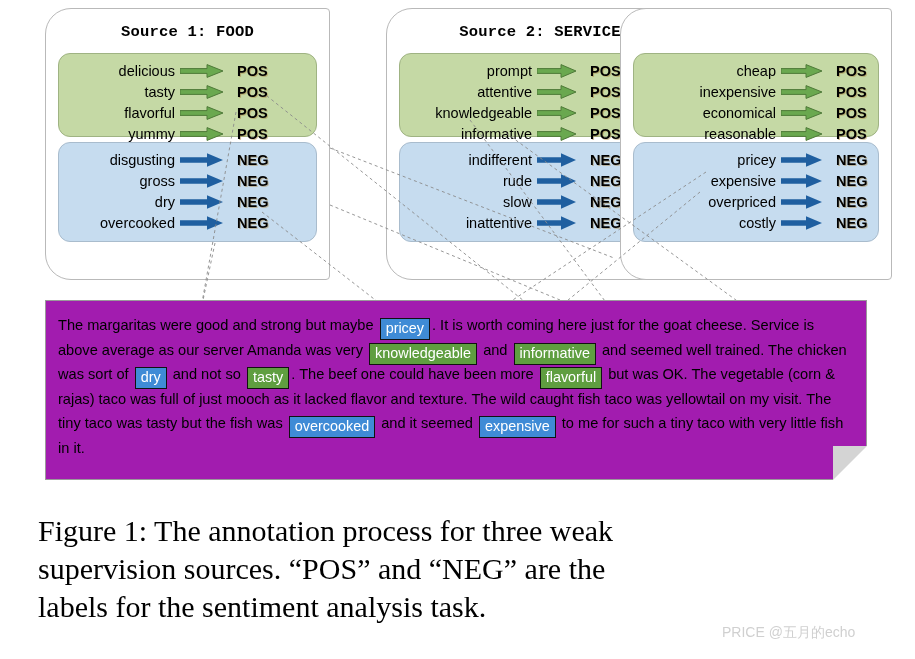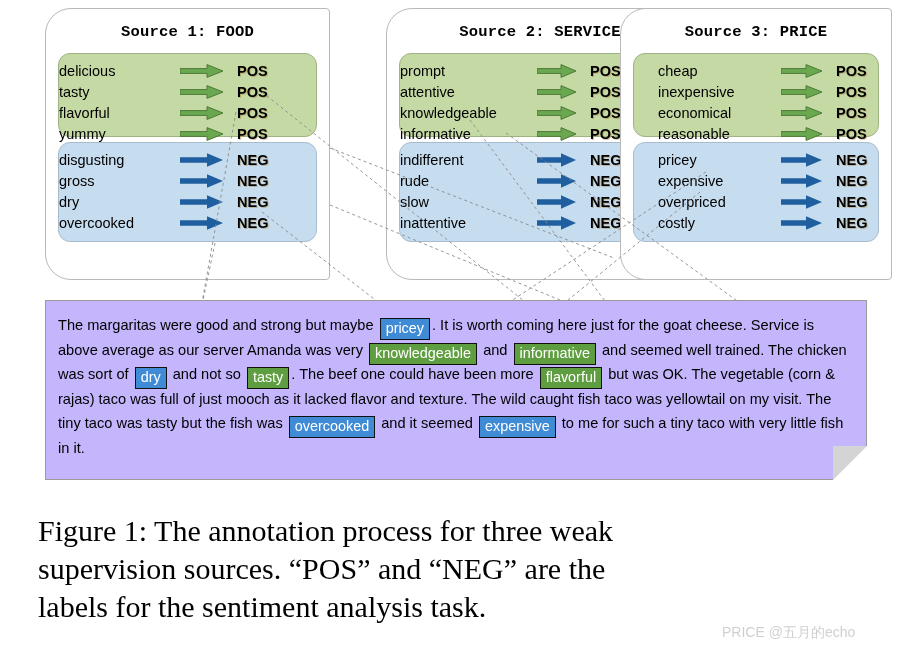--- a/index.html
+++ b/index.html
@@ -48,20 +48,21 @@
     background:#c6dcef;border:1px solid #a9bccd;
   }
 
   .lex-row{
     display:flex;align-items:center;
     height:21px;
   }
   .lex-box.neg .lex-row{height:21px;}
   .lex-word{
     flex:0 0 auto;
+    text-align:right;
     font-size:14.5px;color:#000;
     white-space:nowrap;
   }
   .lex-arrow{
     flex:0 0 auto;
     display:flex;align-items:center;justify-content:center;
   }
   .lex-label{
     flex:0 0 auto;
     font-size:14.5px;font-weight:bold;color:#000;
@@ -78,21 +79,21 @@
   .c2 .lex-arrow{width:50px;}
   .c2 .lex-label{width:56px;padding-left:8px;}
 
   .c3 .lex-word{width:118px;padding-left:24px;}
   .c3 .lex-arrow{width:52px;}
   .c3 .lex-label{width:56px;padding-left:8px;}
 
   
   #review-panel{
     position:absolute;left:45px;top:300px;width:822px;height:180px;
-    background:#c4b5fd;
+    background:#a21caf;
     border:1px solid #9a9a9a;
     box-sizing:border-box;
     padding-left:20px;
   }
   #review-text{
     position:absolute;left:12px;top:12px;right:14px;
     font-size:14.6px;line-height:24.5px;color:#000;
     text-align:left;
   }
   .hl{
@@ -300,21 +301,20 @@
           <svg width="40" height="14" viewBox="0 0 40 14">
               <path d="M0 4.2 H24 V0.2 L39 7 L24 13.8 V9.8 H0 Z" fill="#1f5fa0"></path>
             </svg>
         </span>
         <span class="lex-label">NEG</span>
       </div>
     </div>
   </div>
 
   <div class="src-card c3">
-    <div class="src-title">Source 3: PRICE</div>
 
     <div class="lex-box pos">
       <div class="lex-row">
         <span class="lex-word">cheap</span>
         <span class="lex-arrow">
           <svg width="42" height="14" viewBox="0 0 42 14">
               <path d="M0 4.6 H25 V0.6 L41 7 L25 13.4 V9.4 H0 Z" fill="#6aa84f" stroke="#4f7a39" stroke-width="1"></path>
             </svg>
         </span>
         <span class="lex-label">POS</span>

